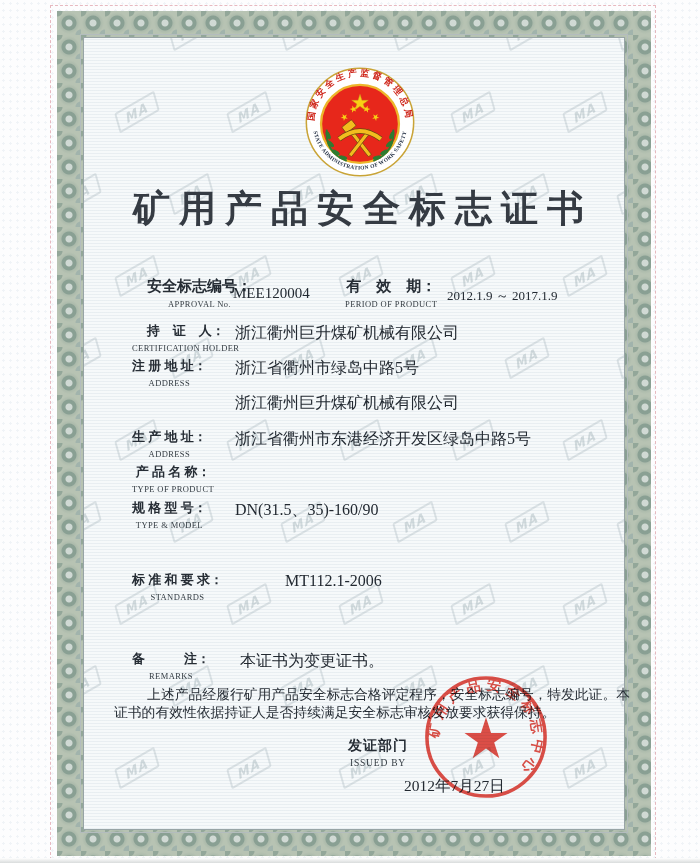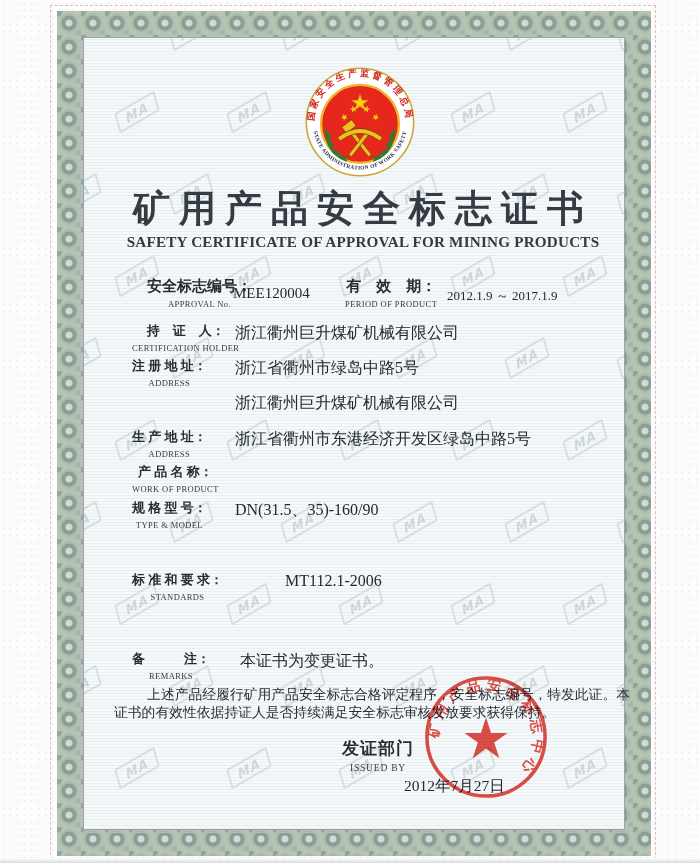--- a/index.html
+++ b/index.html
@@ -51,21 +51,21 @@
     font-size:15.2px;font-weight:700;letter-spacing:.2px;color:#333a42;white-space:nowrap;}
   .fieldrow{position:absolute;left:132px;right:56px;height:34px;text-align:center;}
   .lab{position:absolute;top:0;}
   .zh-label{font-size:13px;font-weight:700;color:#262d35;white-space:nowrap;}
   .zh-label.sm{font-size:15px;}
   .en-label{font-size:8.5px;letter-spacing:.4px;color:#333b42;margin-top:3px;white-space:nowrap;}
   .value{position:absolute;top:1px;font-size:16px;color:#222931;white-space:nowrap;}
   .declaration{position:absolute;left:114px;top:686px;width:516px;margin:0;
     font-size:13.8px;line-height:17.6px;text-align:justify;text-indent:2.4em;color:#262d35;}
   .issuer{position:absolute;left:333px;top:737px;width:90px;text-align:center;}
-  .issuer .zh-label{font-size:17px;letter-spacing:1px;}
+  .issuer .zh-label{font-size:14px;letter-spacing:1px;}
   .issuer .en-label{font-size:9.5px;margin-top:3px;letter-spacing:.8px;}
   .issue-date{position:absolute;left:404px;top:776px;font-size:15.5px;color:#222931;white-space:nowrap;}
   .seal{position:absolute;left:421px;top:672px;mix-blend-mode:multiply;opacity:.88;}
   svg text{font-family:"Liberation Serif","DejaVu Serif",serif;}
 </style>
 </head>
 <body>
 
 <div class="page">
 
@@ -179,21 +179,20 @@
         <ellipse cx="42" cy="97.5" rx="1.6" ry="4" transform="rotate(-78 42 97.5)"></ellipse>
         <path d="M95,68 Q97,92 74,101" fill="none" stroke-width="2"></path>
         <ellipse cx="93.5" cy="74" rx="1.6" ry="4" transform="rotate(22 93.5 74)"></ellipse>
         <ellipse cx="91" cy="83" rx="1.6" ry="4" transform="rotate(45 91 83)"></ellipse>
         <ellipse cx="85.5" cy="92" rx="1.6" ry="4" transform="rotate(62 85.5 92)"></ellipse>
         <ellipse cx="78" cy="97.5" rx="1.6" ry="4" transform="rotate(78 78 97.5)"></ellipse>
       </g>
     </svg>
 
     <div class="title">矿用产品安全标志证书</div>
-    <div class="subtitle">SAFETY CERTIFICATE OF APPROVAL FOR MINING PRODUCTS</div>
 
     <div class="fieldrow" style="top:277px">
       <div class="lab" style="left:15px">
         <div class="zh-label sm">安全标志编号：</div>
         <div class="en-label">APPROVAL No.</div>
       </div>
       <div class="value" style="left:101px;top:8px;font-size:15px">MEE120004</div>
       <div class="lab" style="left:213px">
         <div class="zh-label sm">有　效　期：</div>
         <div class="en-label">PERIOD OF PRODUCT</div>
@@ -221,21 +220,21 @@
     <div class="fieldrow" style="top:428px">
       <div class="lab">
           <div class="zh-label">生 产 地 址：</div>
       <div class="en-label">ADDRESS</div>
         </div>
       <div class="value" style="left:103px">浙江省衢州市东港经济开发区绿岛中路5号</div>
     </div>
     <div class="fieldrow" style="top:463px">
       <div class="lab">
           <div class="zh-label">产 品 名 称：</div>
-      <div class="en-label">WORK OF PRODUCT</div>
+      <div class="en-label">TYPE OF PRODUCT</div>
         </div>
     </div>
     <div class="fieldrow" style="top:499px">
       <div class="lab">
           <div class="zh-label">规 格 型 号：</div>
       <div class="en-label">TYPE &amp; MODEL</div>
         </div>
       <div class="value" style="left:103px">DN(31.5、35)-160/90</div>
     </div>
 

